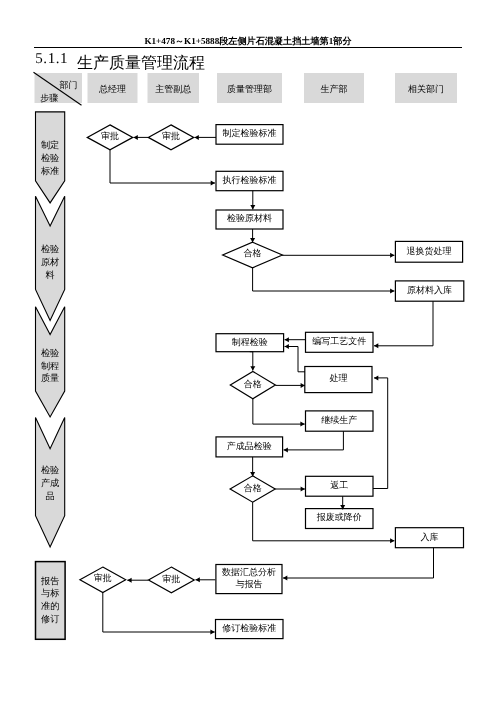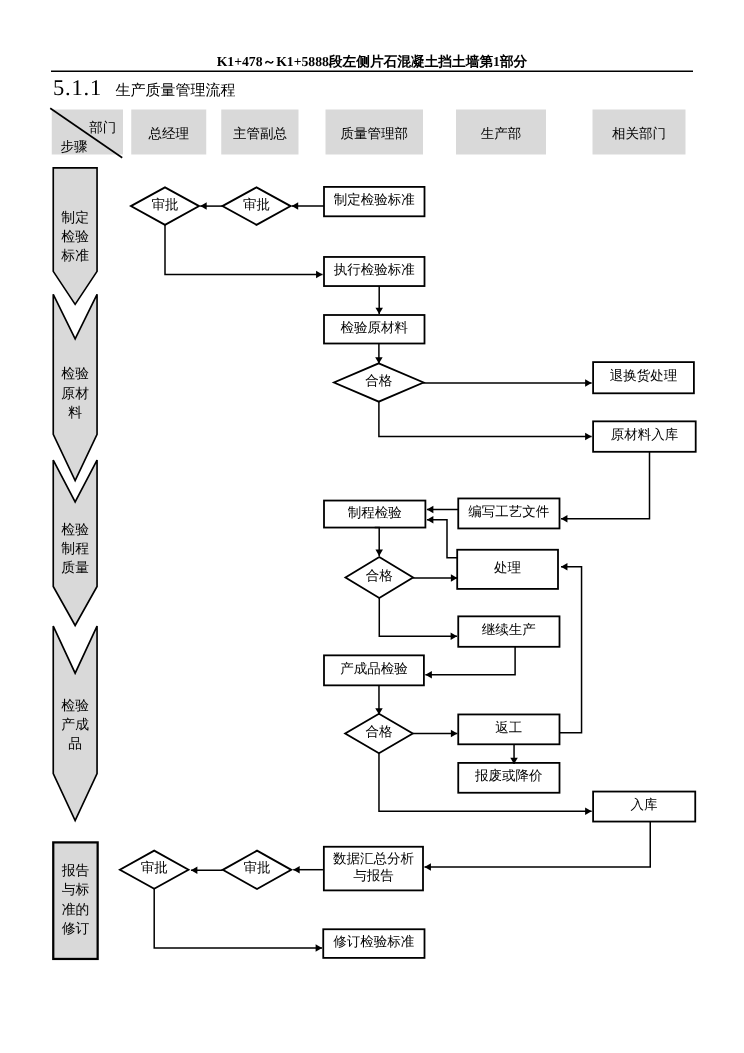--- a/index.html
+++ b/index.html
@@ -14,21 +14,21 @@
 </style>
 </head>
 <body>
 
 <div id="page">
 
   <div class="hdr-text" style="top:34.9px;font-size:9.15px;">K1+478～K1+5888段左侧片石混凝土挡土墙第1部分</div>
   <div class="hdr-rule" style="left:34px;width:428px;top:46.6px;height:1.4px;"></div>
 
   <div class="sect-title" style="left:35.3px;top:51.3px;font-size:15.0px;letter-spacing:0.55px;">5.1.1</div>
-  <div class="sect-title" style="left:77px;top:52.5px;font-size:10px;">生产质量管理流程</div>
+  <div class="sect-title" style="left:77px;top:52.5px;font-size:16px;">生产质量管理流程</div>
 
   <svg id="chart" width="496" height="702" viewBox="0 0 496 702">
       <rect x="34.5" y="73" width="47.5" height="30" fill="#d9d9d9" stroke="none"></rect>
       <line x1="33.5" y1="72.2" x2="81.5" y2="105.2" stroke="#000000" stroke-width="1.1"></line>
       <g>
         <text x="68.45" y="87.93999999999998" text-anchor="middle" font-size="9">部门</text>
       </g>
       <g>
         <text x="49.25" y="100.74" text-anchor="middle" font-size="9">步骤</text>
       </g>

